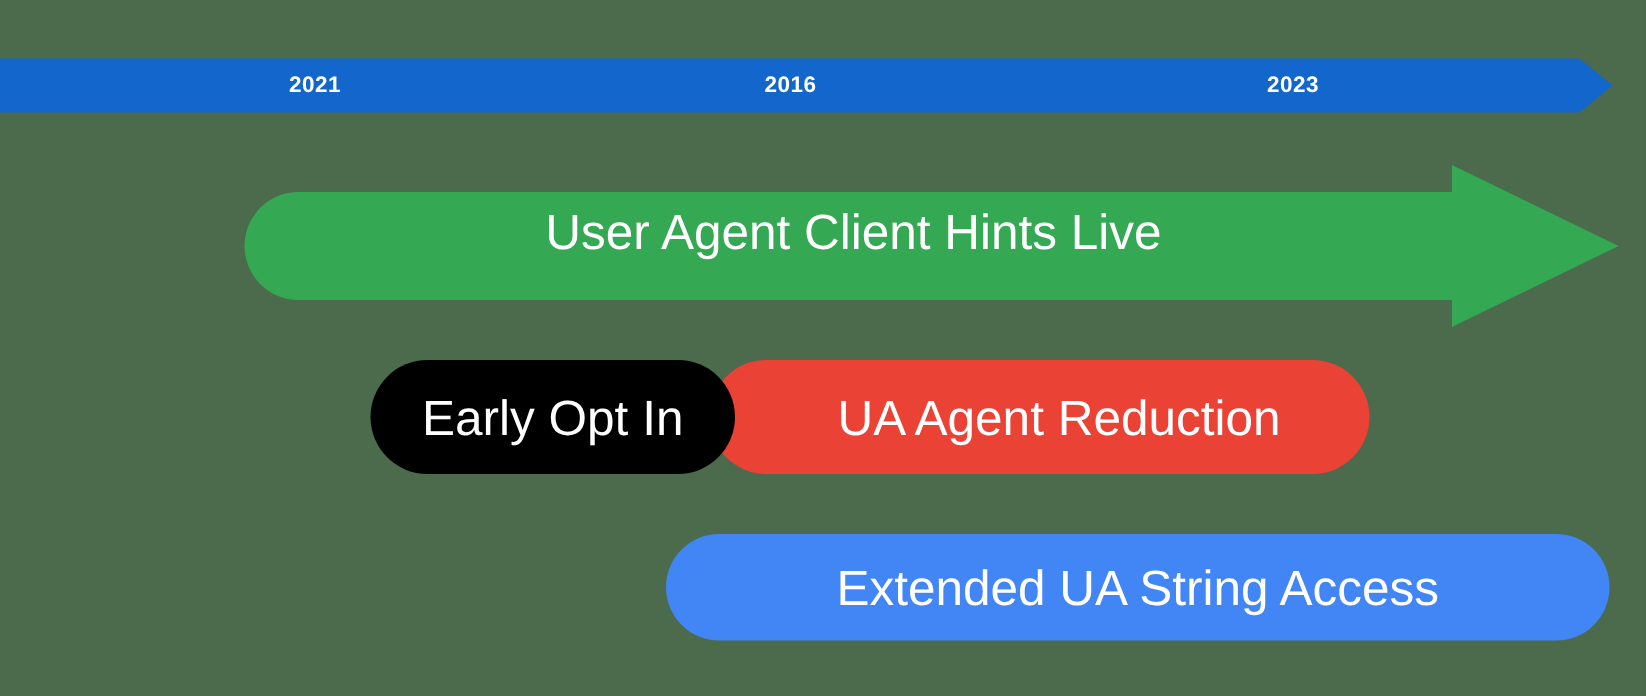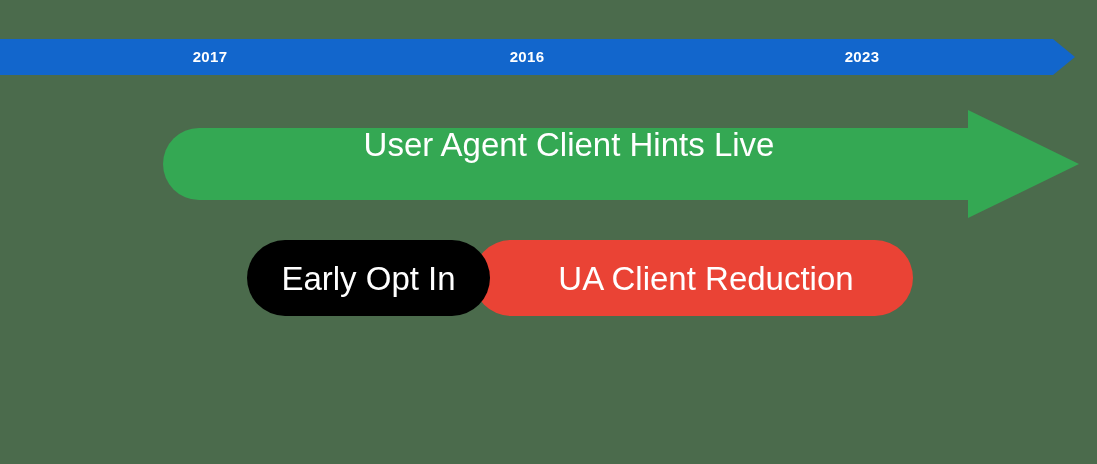--- a/index.html
+++ b/index.html
@@ -102,21 +102,21 @@
     border-bottom: 54px solid transparent;
     border-left: 111px solid #34a853;
   }
   .green-text {
     position: absolute;
     left: 0;
     top: 18px;
     width: 812px;
     height: 52px;
     display: flex;
-    align-items: flex-start;
+    align-items: center;
     justify-content: center;
   }
 
   
   #bar-early-opt-in {
     left: 247px;
     top: 240px;
     width: 243px;
     height: 76px;
     background: #000000;
@@ -147,35 +147,38 @@
   }
 </style>
 </head>
 <body>
 
 <div id="timeline-root">
 
   <div class="axis-wrap">
     <div class="axis-bar"></div>
     <div class="axis-head"></div>
-    <div class="year-label" style="left:210px;">2017</div>
+    <div class="year-label" style="left:210px;">2021</div>
     <div class="year-label" style="left:527px;">2016</div>
     <div class="year-label" style="left:850px;margin-left:12px;">2023</div>
   </div>
 
   <div id="row-uach">
     <div class="green-body"></div>
     <div class="green-head"></div>
     <div class="green-text">
       <span class="bar-label">User Agent Client Hints Live</span>
     </div>
   </div>
 
   <div class="bar" id="bar-ua-reduction">
-    <span class="bar-label">UA Client Reduction</span>
+    <span class="bar-label">UA Agent Reduction</span>
   </div>
 
   <div class="bar" id="bar-early-opt-in">
     <span class="bar-label">Early Opt In</span>
   </div>
 
+  <div class="bar" id="bar-extended-access">
+    <span class="bar-label">Extended UA String Access</span>
+  </div>
 
 </div>
 
 </body></html>

